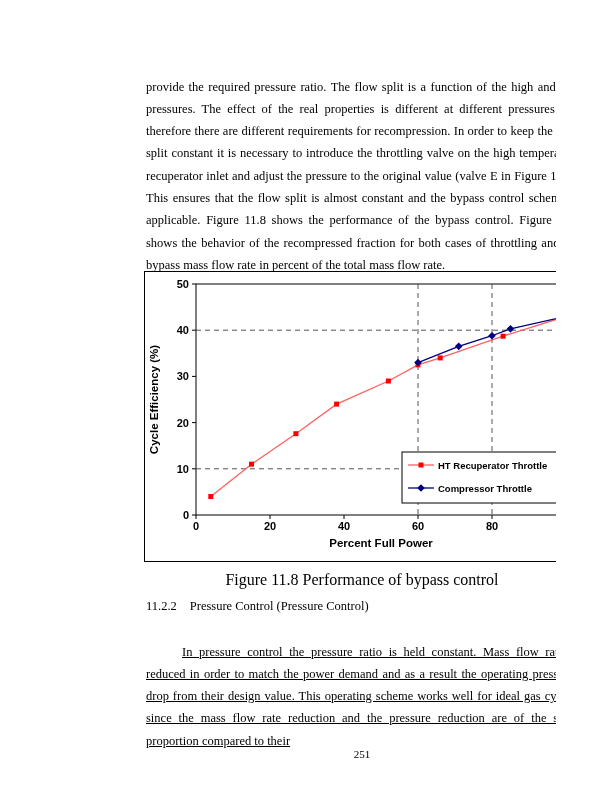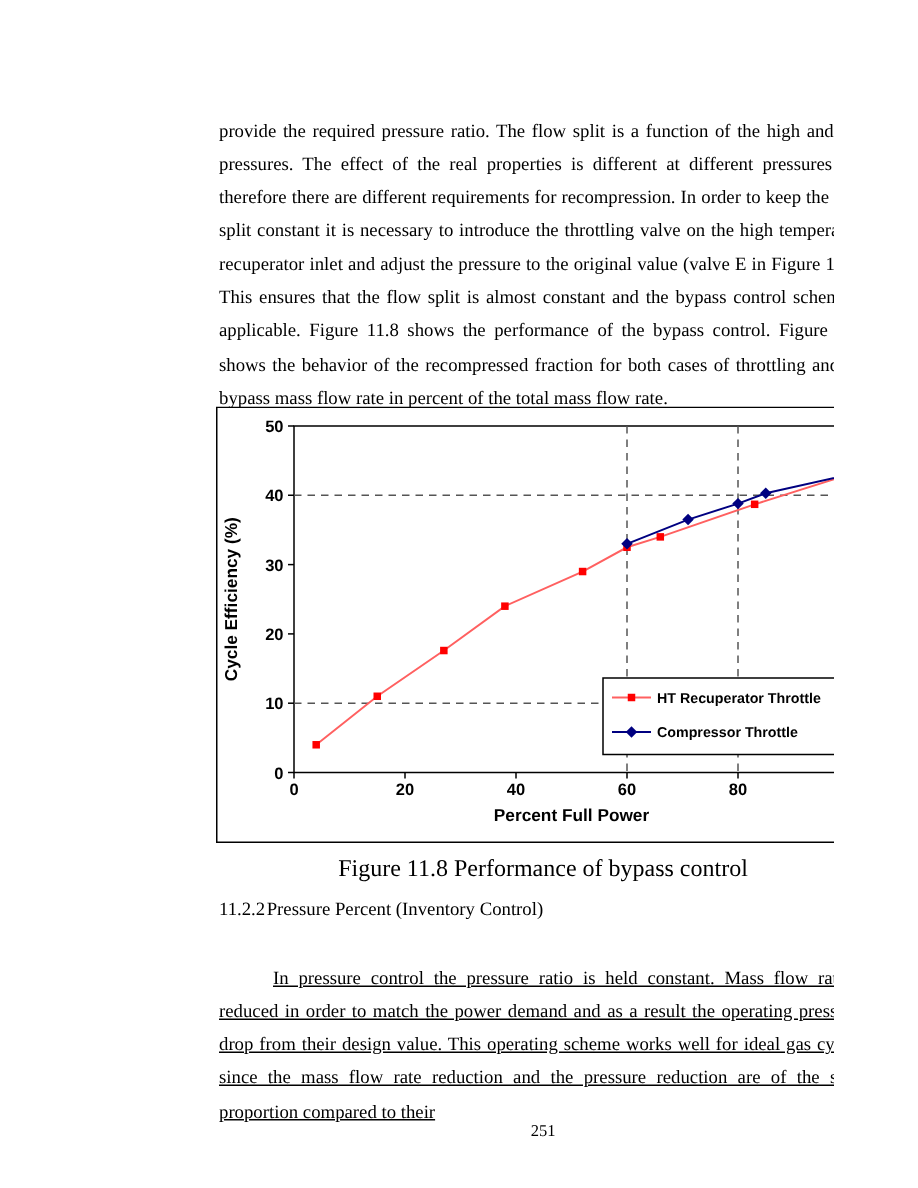--- a/index.html
+++ b/index.html
@@ -39,21 +39,21 @@
     font-weight: normal;
     font-size: 16px;
   }
   .heading {
     position: absolute;
     left: 90px;
     top: 599px;
     font-size: 12.5px;
     white-space: nowrap;
   }
-  .heading .num { margin-right: 1px; }
+  .heading .num { margin-right: 13px; }
   .pagenum {
     position: absolute;
     left: 0;
     top: 748px;
     width: 612px;
     text-align: center;
     font-size: 11px;
   }
   svg text {
     font-family: "Liberation Sans", sans-serif;
@@ -127,20 +127,20 @@
         <text x="294" y="197.5" class="legend-text">HT Recuperator Throttle</text>
         <line x1="264" x2="290" y1="217" y2="217" stroke="#000080" stroke-width="1.3"></line>
         <rect x="274.3" y="214.3" width="5.4" height="5.4" fill="#000080" transform="rotate(45 277 217)"></rect>
         <text x="294" y="220.5" class="legend-text">Compressor Throttle</text>
       </svg>
   </div>
 
   <div class="caption">Figure 11.8 Performance of bypass control</div>
 
   <div class="heading">
-    <span class="num">11.2.2</span><span>Pressure Percent (Inventory Control)</span>
+    <span class="num">11.2.2</span><span>Pressure Control (Pressure Control)</span>
   </div>
 
   <p class="para" id="para2">In pressure control the pressure ratio is held constant.  Mass flow rate is reduced in order to match the power demand and as a result the operating pressures drop from their design value.  This operating scheme works well for ideal gas cycles, since the mass flow rate reduction and the pressure reduction are of the same proportion compared to their</p>
 
   <div class="pagenum">251</div>
 
 </div>
 
 </body></html>

